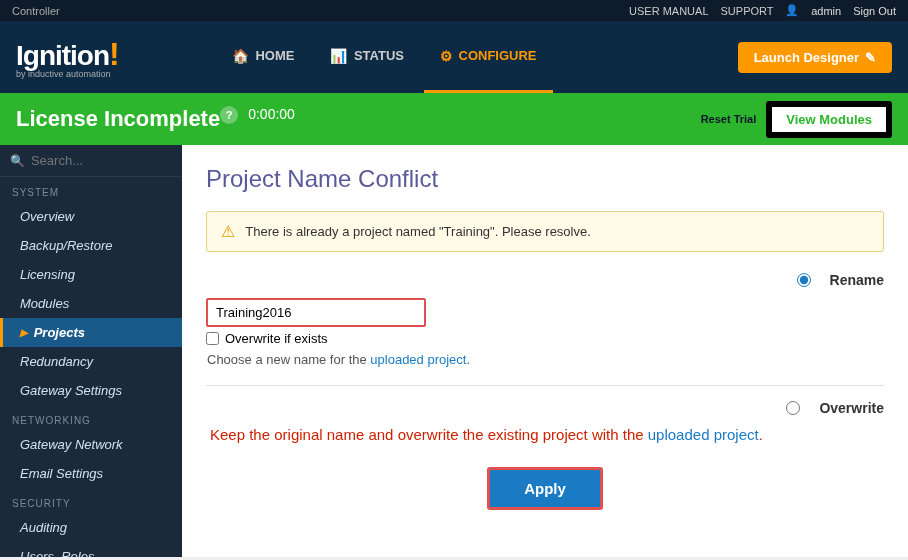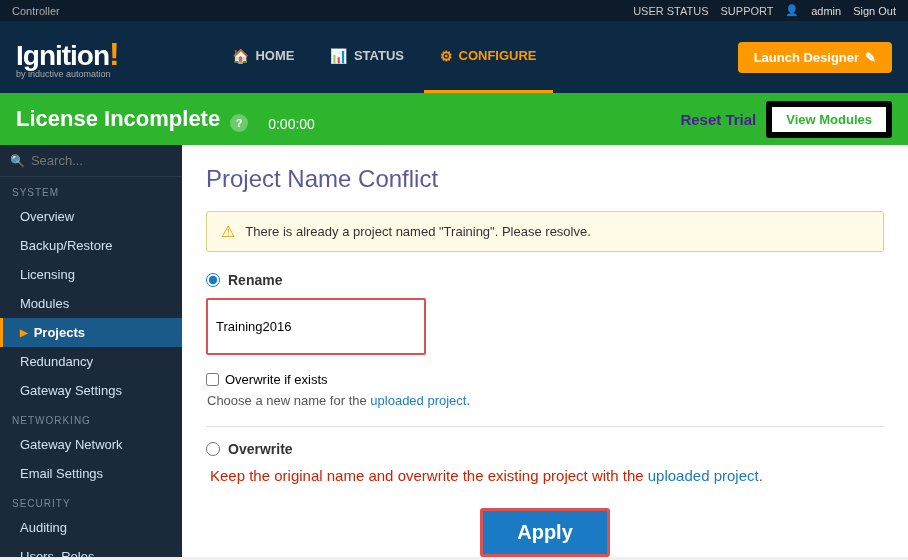--- a/index.html
+++ b/index.html
@@ -64,41 +64,41 @@
 
     
     .license-bar {
       background: #2db52d;
       color: white;
       display: flex;
       align-items: center;
       padding: 0 16px;
       height: 52px;
     }
-    .license-bar-left { display: flex; align-items: flex-end; gap: 10px; flex: 1; }
+    .license-bar-left { display: flex; align-items: flex-start; flex: 1; }
     .license-title { font-size: 22px; font-weight: bold; }
     .license-help {
       background: rgba(255,255,255,0.3);
       border-radius: 50%;
       width: 18px;
       height: 18px;
       display: flex;
       align-items: center;
       justify-content: center;
       font-size: 11px;
       font-weight: bold;
       cursor: pointer;
     }
     .license-timer { font-size: 14px; margin-left: 10px; }
     .license-bar-right { display: flex; align-items: center; gap: 10px; }
     .reset-trial-btn {
       background: transparent;
-      color: #4c1d95;
+      color: #0f172a;
       border: none;
-      font-size: 15px;
+      font-size: 11px;
       cursor: pointer;
       font-weight: bold;
     }
     .view-modules-btn {
       background: white;
       color: #2db52d;
       border: 6px solid #000000;
       padding: 5px 14px;
       font-size: 13px;
       font-weight: bold;
@@ -143,20 +143,21 @@
       letter-spacing: 1px;
     }
     .sidebar-item {
       padding: 7px 12px 7px 20px;
       color: #d0e0f0;
       cursor: pointer;
       font-size: 13px;
       display: flex;
       align-items: center;
       gap: 6px;
+      font-style: italic;
     }
     .sidebar-item.active {
       background: #1a5a8a;
       border-left: 3px solid #f90;
       padding-left: 17px;
       color: white;
       font-weight: bold;
     }
     .sidebar-item .arrow { color: #f90; font-size: 10px; }
 
@@ -187,35 +188,36 @@
       font-size: 13px;
       color: #333;
     }
     .warning-icon { color: #e6a000; font-size: 16px; }
 
     
     .option-section { margin-bottom: 18px; }
     .option-header {
       display: flex;
       align-items: center;
-      gap: 8px;
+      gap: 19px;
       margin-bottom: 10px;
+      justify-content: flex-end;
     }
     .option-label { font-size: 14px; font-weight: bold; color: #333; }
     .radio-input { cursor: pointer; accent-color: #1a7bc4; width: 14px; height: 14px; }
 
     .rename-input {
       border: 2px solid #e05050;
       border-radius: 2px;
-      padding: 19px 8px;
+      padding: 5px 8px;
       font-size: 13px;
       width: 220px;
       outline: none;
       display: block;
-      margin-bottom: 17px;
+      margin-bottom: 4px;
     }
     .checkbox-row {
       display: flex;
       align-items: center;
       gap: 6px;
       margin-bottom: 6px;
     }
     .checkbox-row input { cursor: pointer; }
     .help-text { font-size: 13px; color: #555; margin-left: 1px; }
     .help-text a { color: #1a7bc4; text-decoration: none; }
@@ -225,33 +227,33 @@
     .overwrite-desc { font-size: 15px; color: #cc2200; margin-left: 4px; }
     .overwrite-desc a { color: #1a7bc4; }
 
     
     .apply-section { margin-top: 24px; display: flex; justify-content: center; }
     .apply-btn {
       background: #1a7bc4;
       color: white;
       border: 3px solid #e05050;
       padding: 10px 34px;
-      font-size: 20px;
+      font-size: 15px;
       font-weight: bold;
       border-radius: 3px;
       cursor: pointer;
     }
   </style>
 </head>
 <body>
 
 <div class="top-bar">
   <span>Controller</span>
   <div class="top-bar-right">
-    <a>USER STATUS</a>
+    <a>USER MANUAL</a>
     <a>SUPPORT</a>
     <span>👤</span>
     <a style="color:#ddd;">admin</a>
     <a style="color:#ddd;">Sign Out</a>
   </div>
 </div>
 
 <div class="header">
   <div class="logo-area">
     <div>

